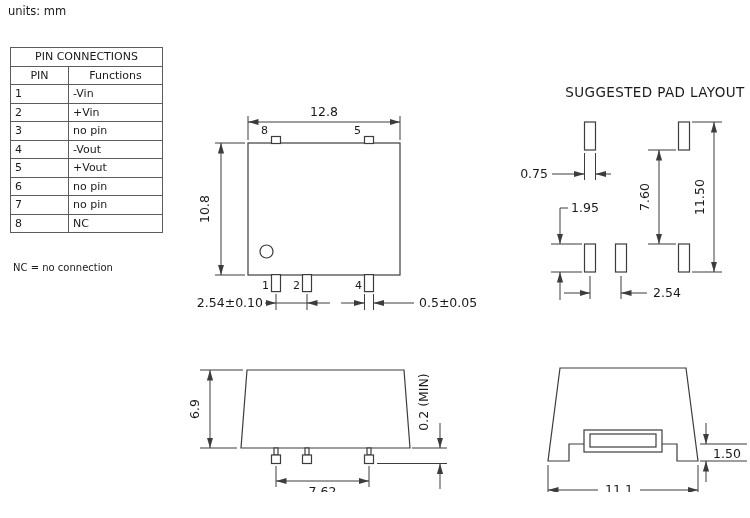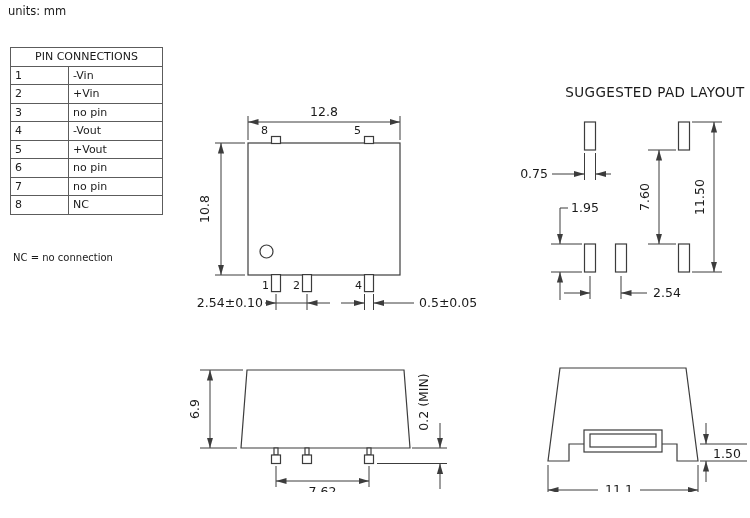--- a/index.html
+++ b/index.html
@@ -3,21 +3,21 @@
 <meta charset="utf-8">
 <style>
   html, body { margin:0; padding:0; background:#ffffff; }
   .page { position:relative; width:750px; height:492px; background:#ffffff;
           font-family:"DejaVu Sans","Liberation Sans",sans-serif; color:#1a1a1a; overflow:hidden; }
   .meta { position:absolute; left:8px; top:4px; font-size:11.5px; line-height:15px; }
   table.pin-table { position:absolute; left:10px; top:47px; border-collapse:collapse;
           font-size:11px; table-layout:fixed; background:#fff; }
   .pin-table th, .pin-table td { border:1px solid #5c5c5c; 
           padding:2px 4px; font-weight:normal; line-height:13.5px; }
-  .note { position:absolute; left:13px; top:252px; font-size:10px; }
+  .note { position:absolute; left:13px; top:262px; font-size:10px; }
   svg.drawing { position:absolute; left:0; top:0; display:block; }
   svg text { font-family:"DejaVu Sans","Liberation Sans",sans-serif; }
   .dim  { stroke:#3c3c3c; stroke-width:1; fill:none; }
   .part { stroke:#3c3c3c; stroke-width:1.2; fill:#ffffff; }
   .dtext { font-size:12.5px; fill:#1a1a1a; }
   .stext { font-size:11px; fill:#1a1a1a; }
   .ptitle { font-size:13.5px; fill:#1a1a1a; letter-spacing:0.4px; }
 </style>
 </head>
 <body>
@@ -31,20 +31,24 @@
   <table class="pin-table">
     <colgroup>
         <col style="width:58px">
         <col style="width:94px">
       </colgroup>
     <tbody>
       <tr>
         <th colspan="2">PIN CONNECTIONS</th>
       </tr>
       <tr>
+        <th>PIN</th>
+        <th>Functions</th>
+      </tr>
+      <tr>
         <td>1</td>
         <td>-Vin</td>
       </tr>
       <tr>
         <td>2</td>
         <td>+Vin</td>
       </tr>
       <tr>
         <td>3</td>
         <td>no pin</td>

